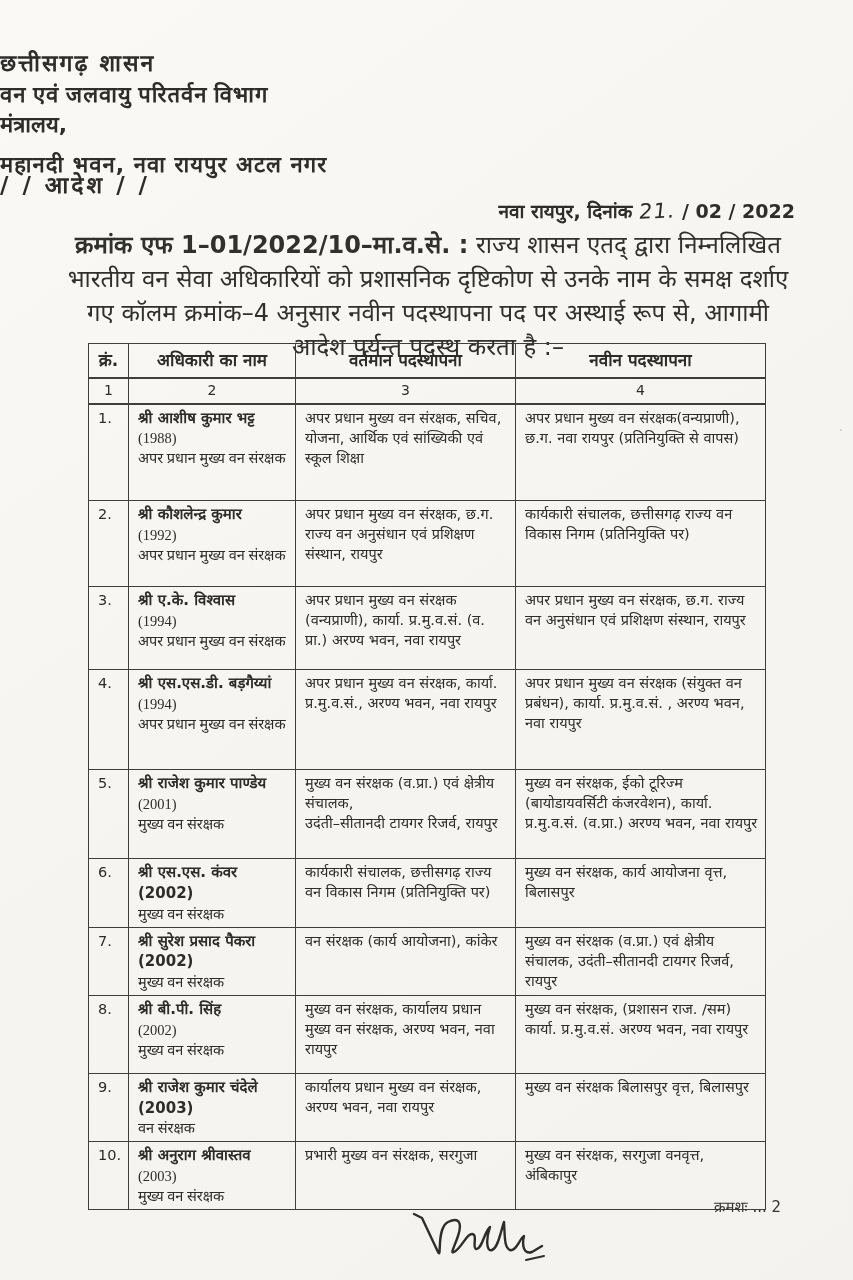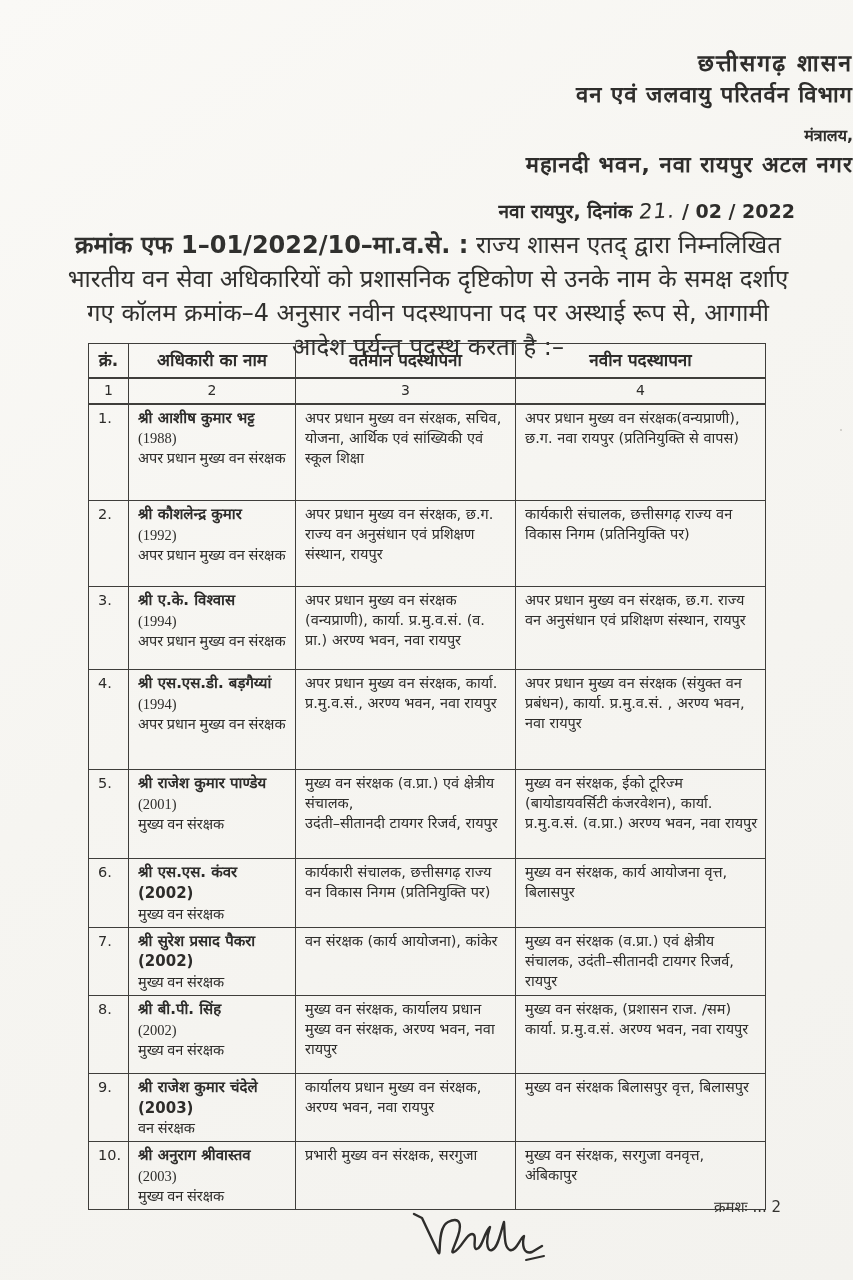--- a/index.html
+++ b/index.html
@@ -17,24 +17,24 @@
   }
   
   .page:before{
     content:"";position:absolute;inset:0;pointer-events:none;
     background:
       radial-gradient(circle 1px at 812px 36px, #b9b7b2 0 40%, transparent 60%),
       radial-gradient(circle 1px at 836px 210px, #c4c2bd 0 40%, transparent 60%),
       radial-gradient(circle 1px at 300px 330px, #c9c7c2 0 40%, transparent 60%),
       radial-gradient(circle 2px at 841px 430px, #d4d2cd 0 40%, transparent 60%);
   }
-  .hdr{position:absolute;left:0;width:853px;text-align:right;font-weight:bold;color:#2e2d2b;}
+  .hdr{position:absolute;left:0;width:853px;text-align:left;font-weight:bold;color:#2e2d2b;}
   .h1{top:46px;font-size:23px;letter-spacing:2px;}
-  .h2{top:78px;font-size:22px;letter-spacing:1px;}
-  .h3{top:108px;font-size:16px;margin-top:16px;}
+  .h2{top:78px;font-size:22px;letter-spacing:1px;font-family:Liberation Serif, serif;}
+  .h3{top:108px;font-size:22px;}
   .h4{top:148px;font-size:22px;letter-spacing:1px;}
   .h5{top:168px;font-size:23px;letter-spacing:3px;}
   .dateline{
     position:absolute;top:198px;right:58px;
     font-size:19px;font-weight:bold;color:#2e2d2b;
   }
   .hand{
     display:inline-block;
     font-size:21px;font-weight:normal;
     transform:skewX(-8deg) rotate(-2deg);
@@ -78,20 +78,21 @@
 </style>
 </head>
 <body>
 
 <div class="page">
 
   <div class="hdr h1">छत्तीसगढ़ शासन</div>
   <div class="hdr h2">वन एवं जलवायु परितर्वन विभाग</div>
   <div class="hdr h3">मंत्रालय,</div>
   <div class="hdr h4">महानदी भवन, नवा रायपुर अटल नगर</div>
+  <div class="hdr h5">/ /  आदेश  / /</div>
 
   <div class="dateline">
     <span>नवा रायपुर, दिनांक</span>
     <span class="hand">21.</span>
     <span>/ 02 / 2022</span>
   </div>
 
   <div class="para">
     <b>क्रमांक एफ 1–01/2022/10–मा.व.से. :</b>
     <span>राज्य शासन एतद् द्वारा निम्नलिखित भारतीय वन सेवा अधिकारियों को प्रशासनिक दृष्टिकोण से उनके नाम के समक्ष दर्शाए गए कॉलम क्रमांक–4 अनुसार नवीन पदस्थापना पद पर अस्थाई रूप से, आगामी आदेश पर्यन्त पदस्थ करता है :–</span>

